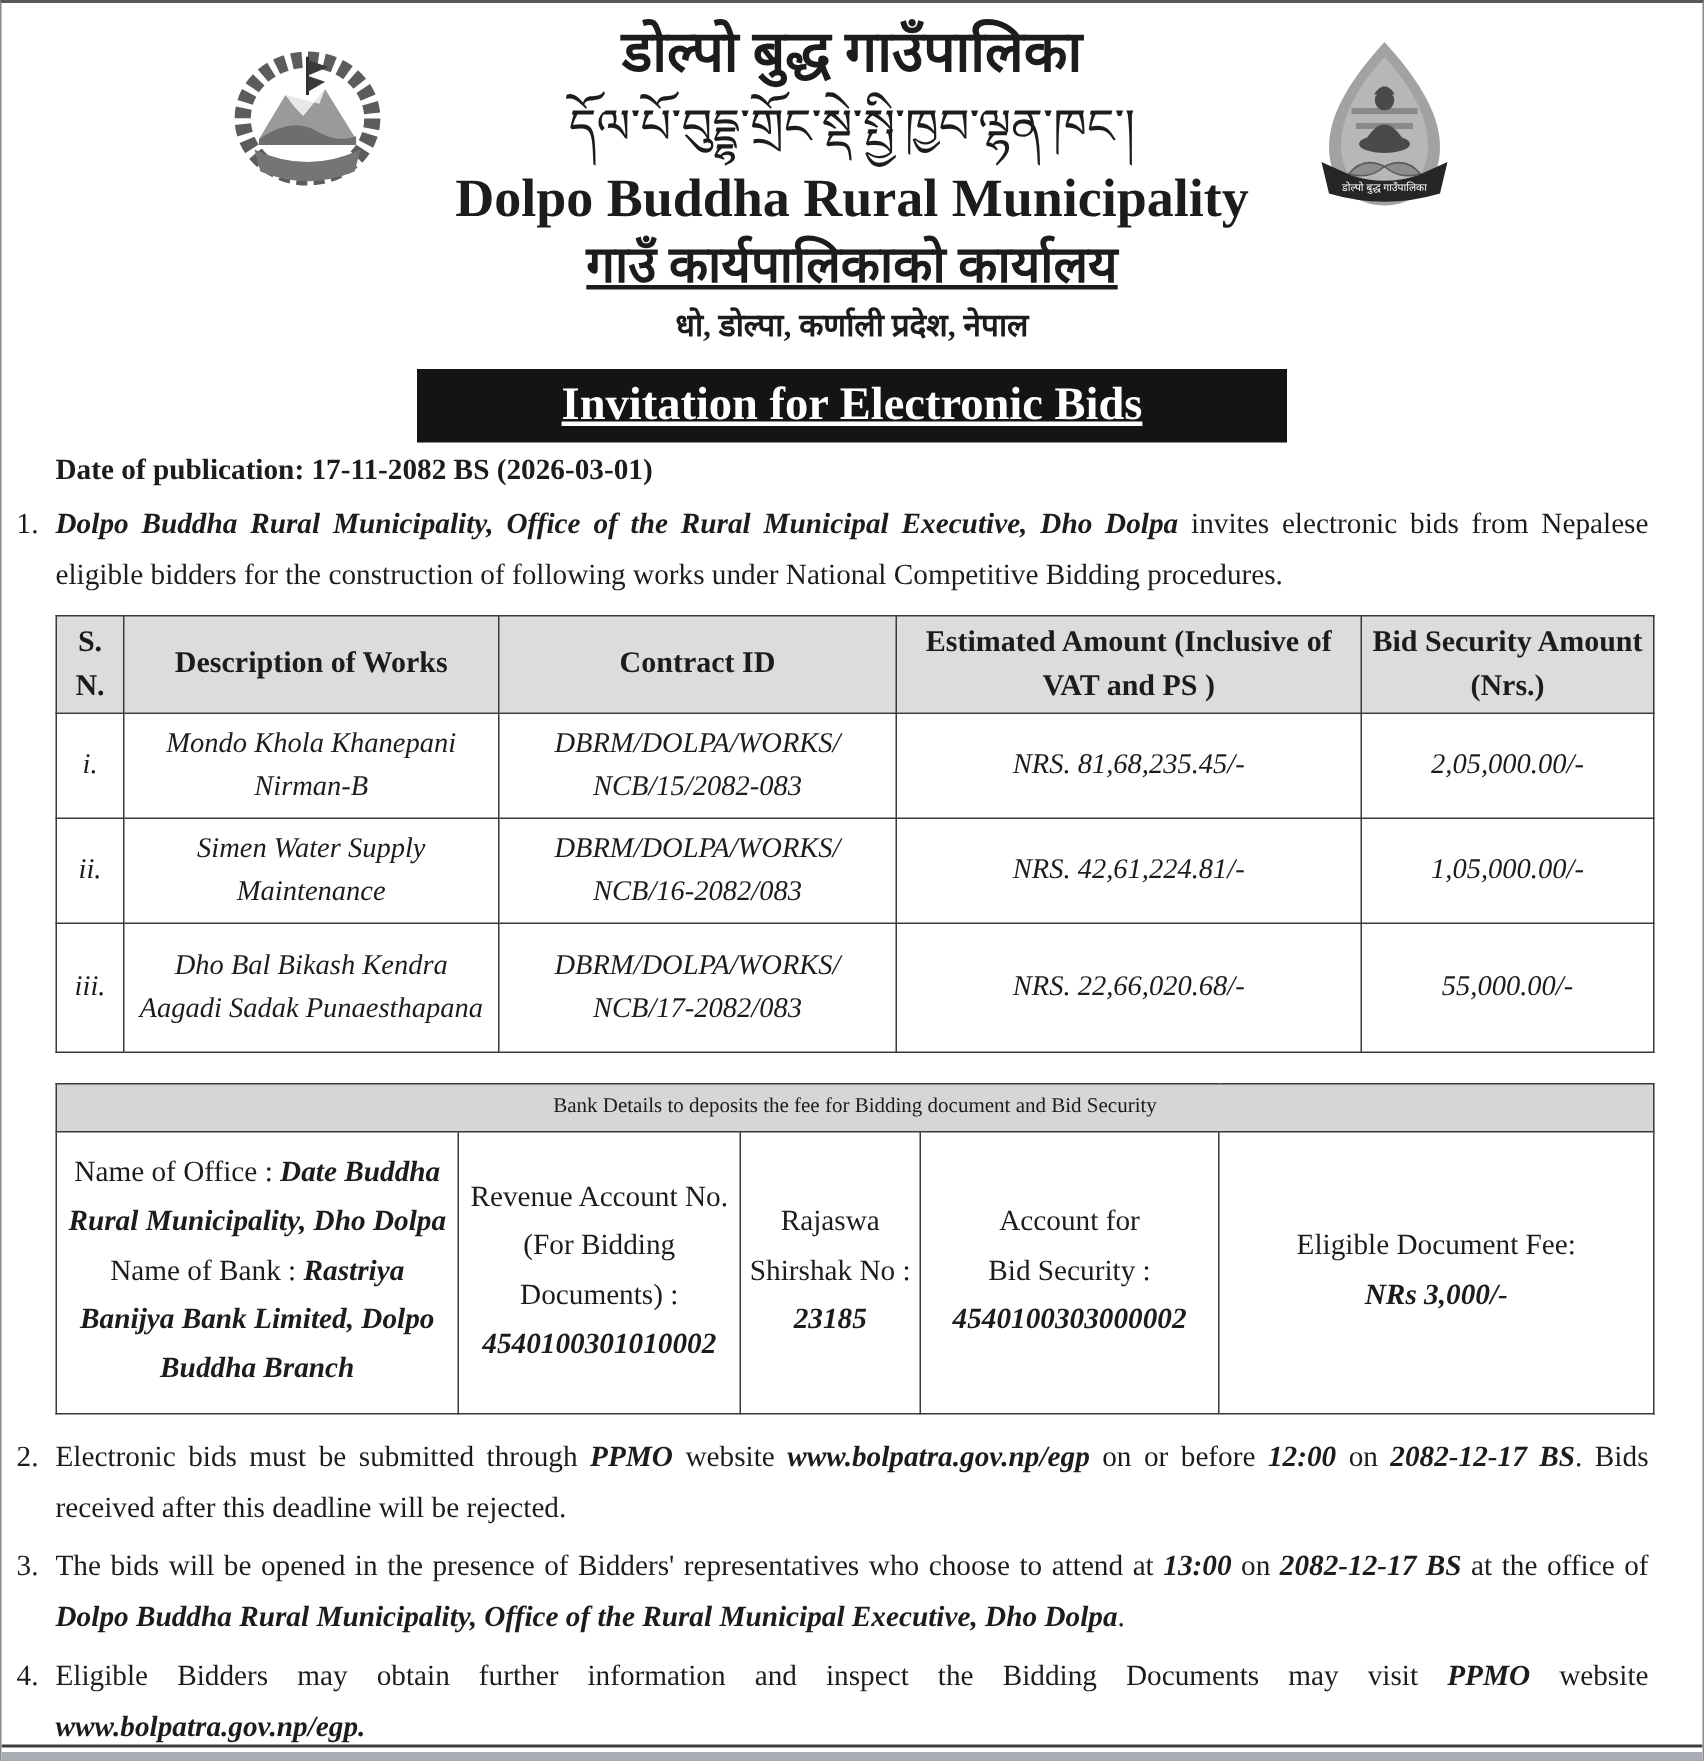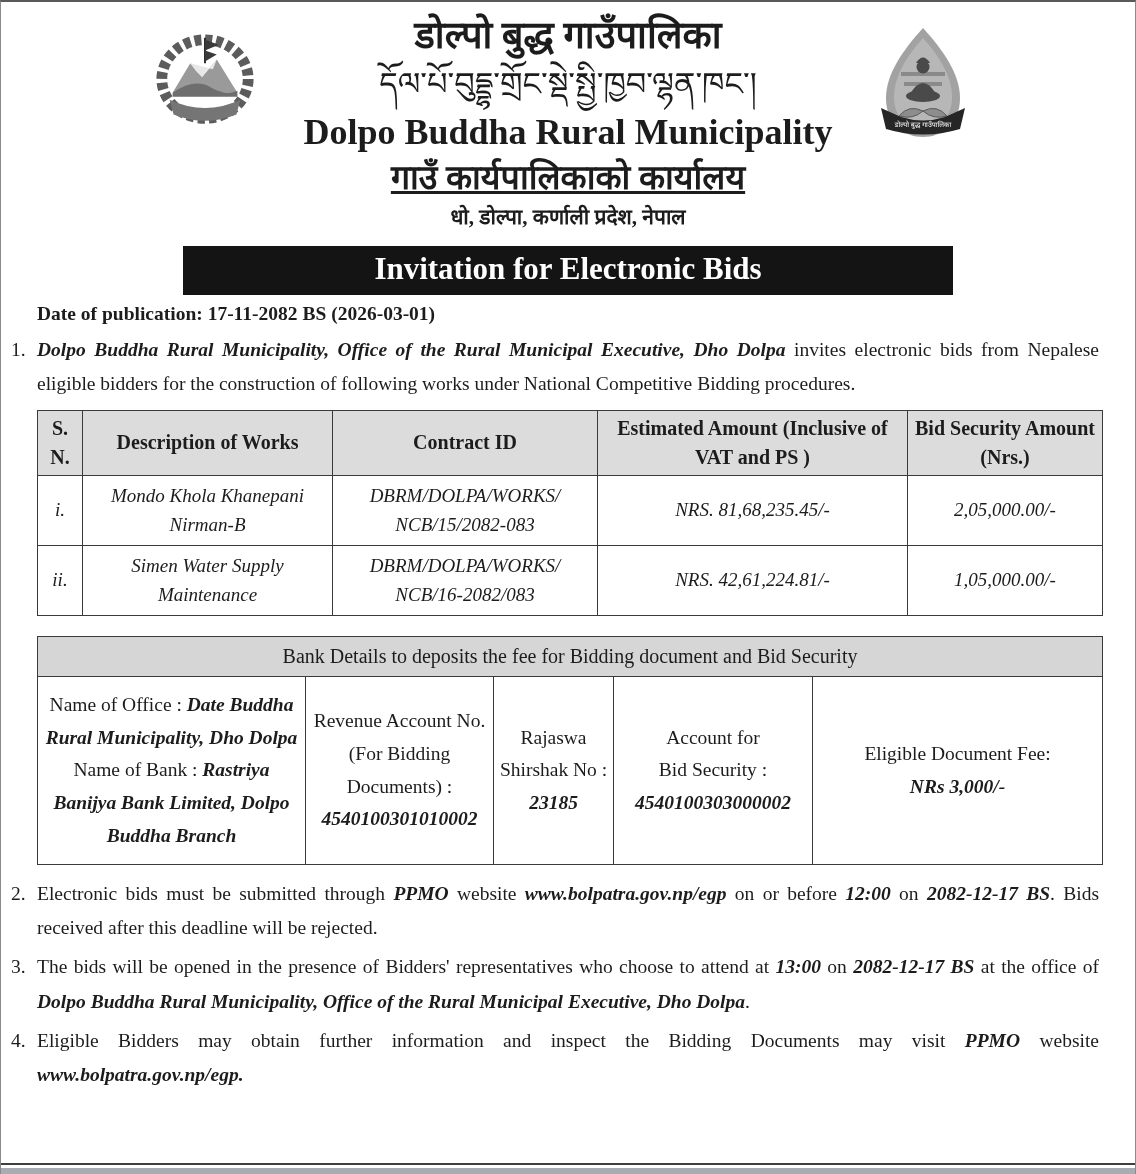--- a/index.html
+++ b/index.html
@@ -20,22 +20,22 @@
   .emblem-right { left:872px; top:24px; }
 
   .hdr { text-align:center; }
   .h-nep1 { font-size:38px; font-weight:bold; line-height:1.25; }
   .h-tib  { font-size:32px; line-height:1.55; }
   .h-eng  { font-size:36px; font-weight:bold; line-height:1.2; margin-top:2px; }
   .h-nep2 { font-size:34px; font-weight:bold; line-height:1.4;text-decoration:underline; }
   .h-addr { font-size:21px; font-weight:bold; line-height:1.45; }
 
   .banner {
-    width:770px; margin:14px auto 6px auto; background:#141414; color:#ffffff;
-    text-align:center; font-size:31px; font-weight:bold; padding:5px 0 8px 0;
+    width:580px; margin:14px auto 6px auto; background:#141414; color:#ffffff;
+    text-align:center; font-size:31px; font-weight:bold; padding:5px 0 8px 0;text-decoration:underline;
   }
   .pub-date { text-align:left; font-weight:bold; font-size:19.5px; margin:8px 0 8px 0; }
 
   .numbered { display:flex; margin-left:-26px; font-size:19.5px; line-height:1.75; }
   .num { width:26px; flex:none; }
   .ptext { flex:1; text-align:justify; }
   .bi { font-weight:bold; font-style:italic;margin-top:16px; }
 
   table { border-collapse:collapse; table-layout:fixed; width:1065px; }
   th, td { border:1.6px solid #3a3a3a; padding:3px 5px; box-sizing:border-box; }
@@ -47,21 +47,21 @@
   }
   .works-table td {
     font-style:italic; font-size:19px; text-align:center; vertical-align:middle;
     line-height:1.55; white-space:pre-line;
   }
   .col-sn { width:45px; } .col-desc { width:250px; } .col-cid { width:265px; }
   .col-est { width:310px; } .col-bid { width:195px; }
 
   .bank-table { margin-top:20px; }
   .bank-table .bank-title {
-    background:#d6d6d6; font-size:20px; font-weight:normal; text-align:center;
+    background:#d6d6d6; font-size:14px; font-weight:normal; text-align:center;
     height:32px; vertical-align:middle;
   }
   .bank-table td {
     font-size:19.5px; text-align:center; vertical-align:middle; line-height:1.68;
     white-space:pre-line; height:188px;
   }
   .bcol-1 { width:268px; } .bcol-2 { width:188px; } .bcol-3 { width:120px; }
   .bcol-4 { width:199px; } .bcol-5 { width:290px; }
 
   .notes { margin-top:12px; }
@@ -147,20 +147,28 @@
         <td>2,05,000.00/-</td>
       </tr>
       <tr style="height:70px;">
         <td>ii.</td>
         <td>Simen Water Supply Maintenance</td>
         <td>DBRM/DOLPA/WORKS/
 NCB/16-2082/083</td>
         <td>NRS. 42,61,224.81/-</td>
         <td>1,05,000.00/-</td>
       </tr>
+      <tr style="height:86px;">
+        <td>iii.</td>
+        <td>Dho Bal Bikash Kendra Aagadi Sadak Punaesthapana</td>
+        <td>DBRM/DOLPA/WORKS/
+NCB/17-2082/083</td>
+        <td>NRS. 22,66,020.68/-</td>
+        <td>55,000.00/-</td>
+      </tr>
     </tbody>
       </table>
 
     <table class="bank-table">
       <colgroup>
         <col class="bcol-1">
           <col class="bcol-2">
           <col class="bcol-3">
           <col class="bcol-4">
           <col class="bcol-5">

